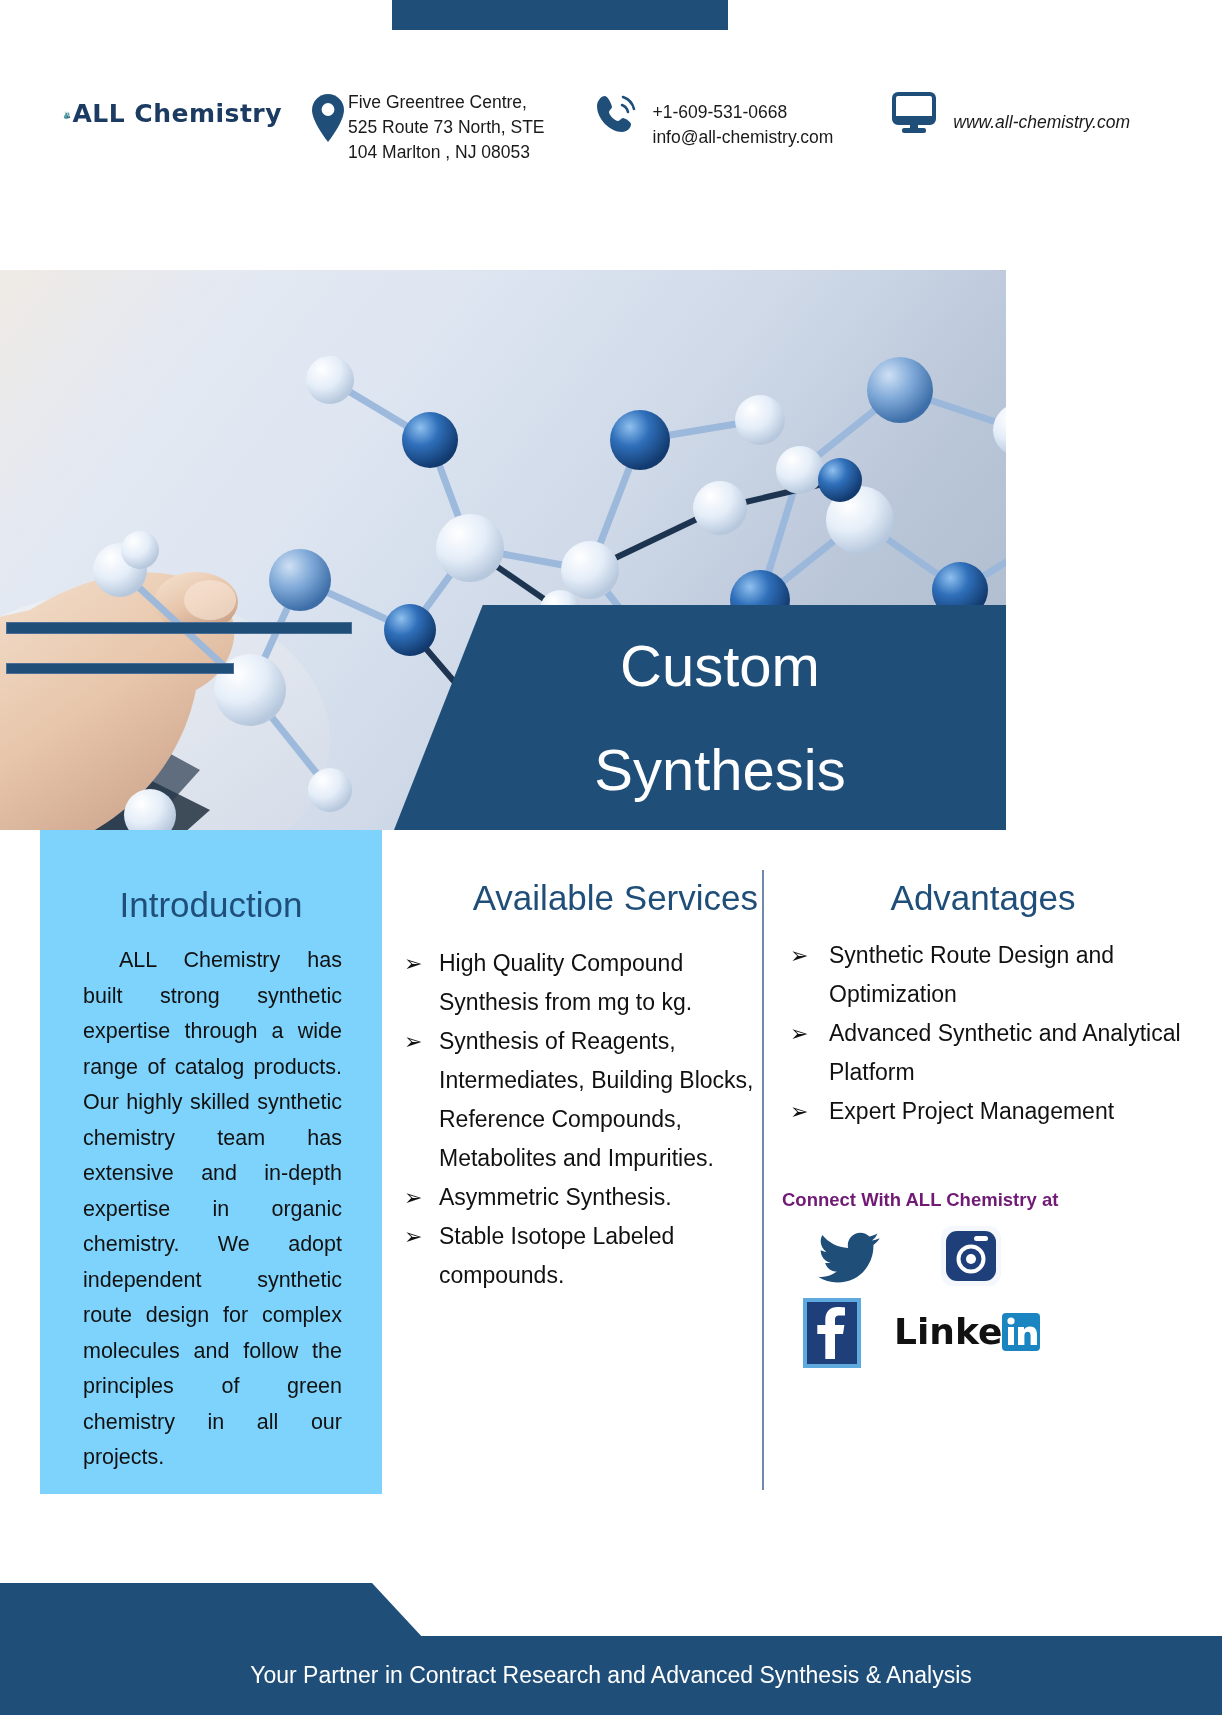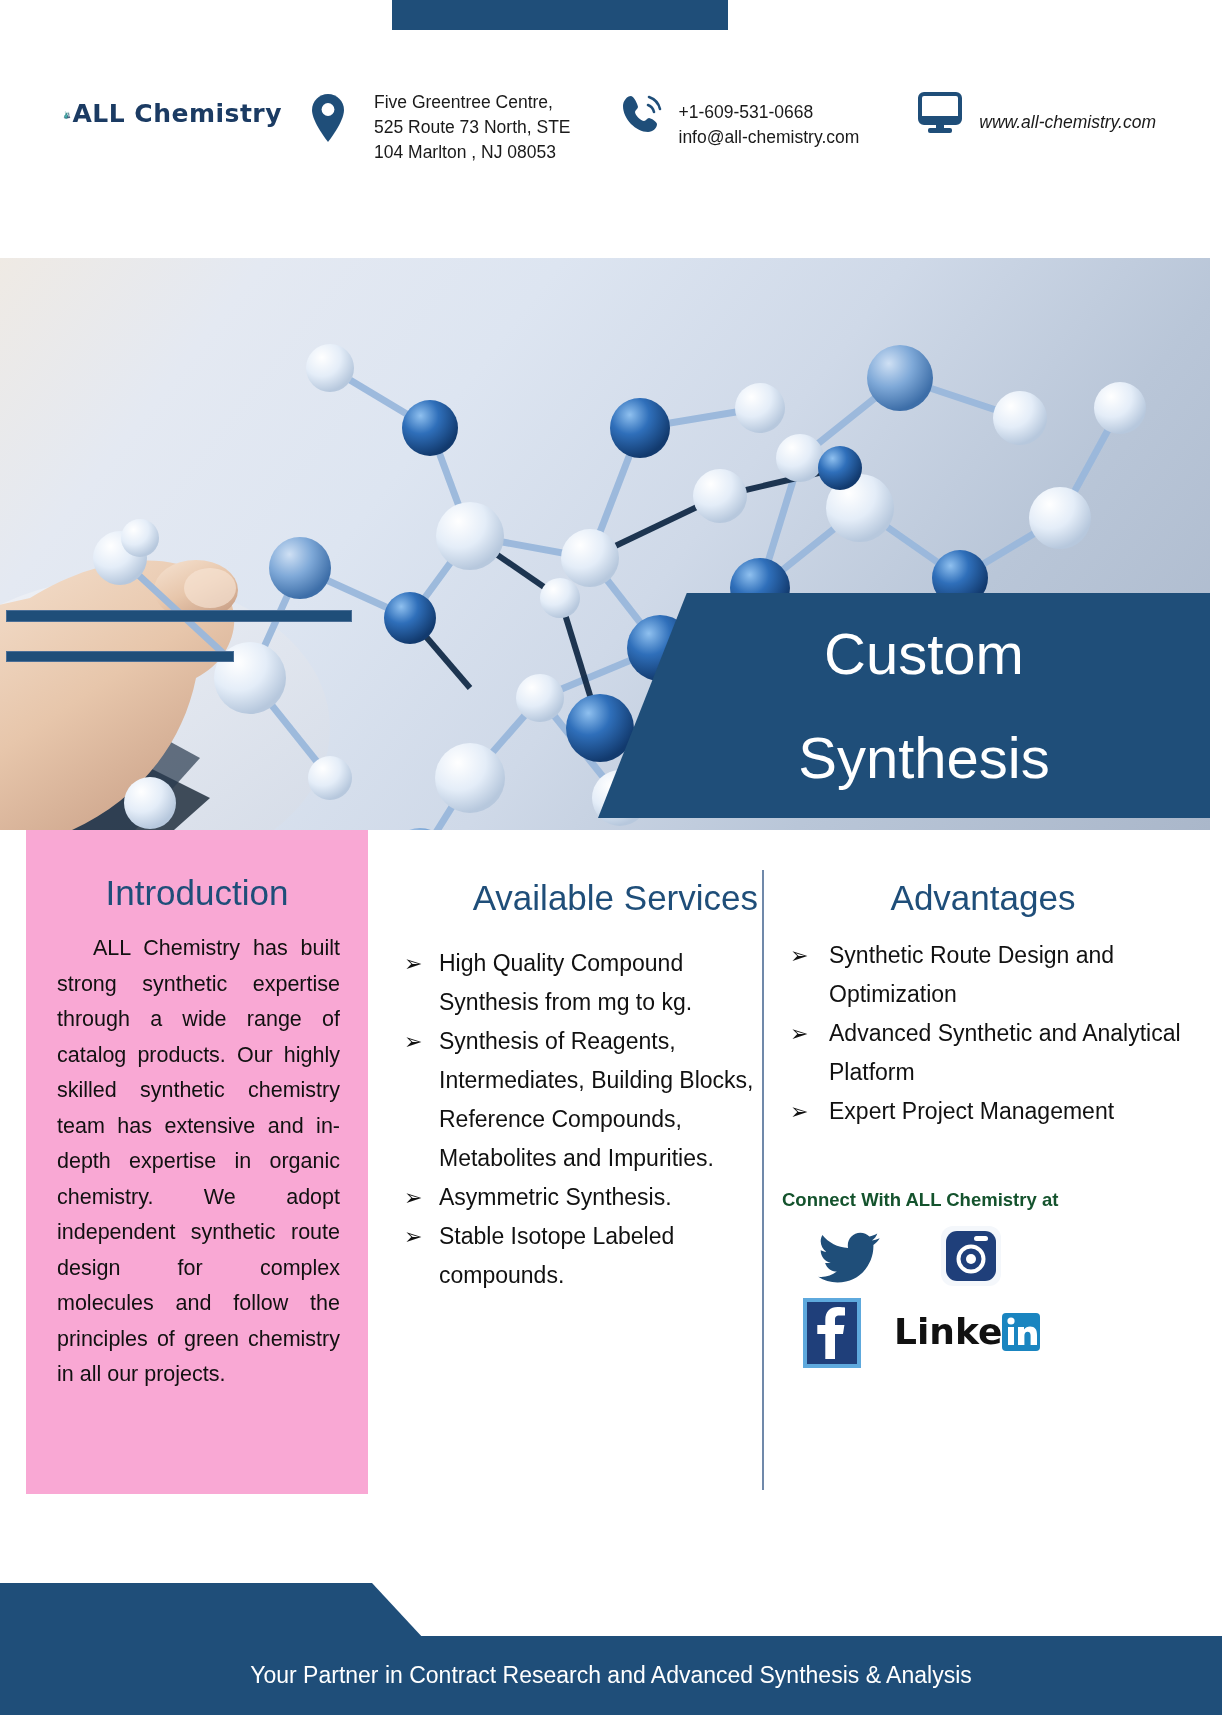--- a/index.html
+++ b/index.html
@@ -35,29 +35,29 @@
 
   .contact-row{
     position:absolute;left:310px;top:62px;width:900px;height:90px;
     display:flex;align-items:flex-start;
   }
   .contact-item{display:flex;align-items:flex-start;}
   .ci-icon{flex:0 0 auto;display:flex;align-items:center;justify-content:center;}
   .ci-text{
     font-size:17.5px;line-height:25px;color:#1a1a1a;white-space:nowrap;
   }
-  .ci-addr{margin-left:28px;margin-top:-2px;}
+  .ci-addr{margin-left:2px;margin-top:-2px;}
   .ci-phone{margin-left:16px;margin-top:8px;}
   .ci-web{margin-left:16px;margin-top:18px;}
   .gap-a{margin-left:50px;}
   .gap-b{margin-left:58px;font-style:italic;}
 
   
   .hero{
-    position:absolute;left:0;top:258px;width:1210px;height:572px;
+    position:absolute;left:0;top:270px;width:1006px;height:572px;
     overflow:hidden;
     background:linear-gradient(128deg,#efeae4 0%,#e4e9f2 16%,#dde5f1 34%,#cfd9e8 55%,#b9c6d8 75%,#aab7ca 100%);
   }
   .hero svg{position:absolute;left:0;top:0;}
   .deco-line-1{
     position:absolute;left:6px;top:352px;width:346px;height:12px;
     background:#1f4e79;border:1px solid #4a6e96;box-sizing:border-box;
   }
   .deco-line-2{
     position:absolute;left:6px;top:393px;width:228px;height:11px;
@@ -72,23 +72,23 @@
     padding-left:40px;box-sizing:border-box;
   }
   .hero-title .l1{font-size:58px;line-height:78px;font-weight:400;}
   .hero-title .l2{font-size:58px;line-height:78px;font-weight:400;margin-top:26px;}
 
   
   .columns{
     position:absolute;left:0;top:830px;width:1222px;height:725px;background:#fff;
   }
   .col-intro{
-    position:absolute;left:26px;top:0;width:342px;height:664px;
-    background:#f9a8d4;
-    padding:0;box-sizing:border-box;
+    position:absolute;left:40px;top:0;width:342px;height:664px;
+    background:#7dd3fc;
+    padding:12px;box-sizing:border-box;
   }
   .col-title{
     color:#1f4e79;font-weight:400;
   }
   .intro-title{
     font-size:35px;line-height:40px;text-align:center;padding-top:43px;
   }
   .intro-body{
     font-size:21.5px;line-height:35.5px;color:#111;
     text-align:justify;text-align-last:left;
@@ -124,21 +124,21 @@
   }
   .adv-title{font-size:35px;line-height:40px;text-align:center;padding-top:48px;}
   .adv-list{
     margin:0;padding:0;list-style:none;
     font-size:23px;line-height:39px;color:#111;
     padding-top:18px;
   }
   .adv-list li{position:relative;padding-left:47px;}
 
   .connect-label{
-    font-size:18.5px;font-weight:bold;color:#14532d;
+    font-size:18.5px;font-weight:bold;color:#701a75;
     margin-top:58px;padding-left:0;text-align:left;
   }
   .social-wrap{
     margin-top:20px;position:relative;height:128px;width:290px;
   }
   .soc{position:absolute;}
   .soc-tw{left:36px;top:0;}
   .soc-ig{left:158px;top:-6px;}
   .soc-fb{left:20px;top:66px;}
   .soc-li{left:112px;top:78px;}

